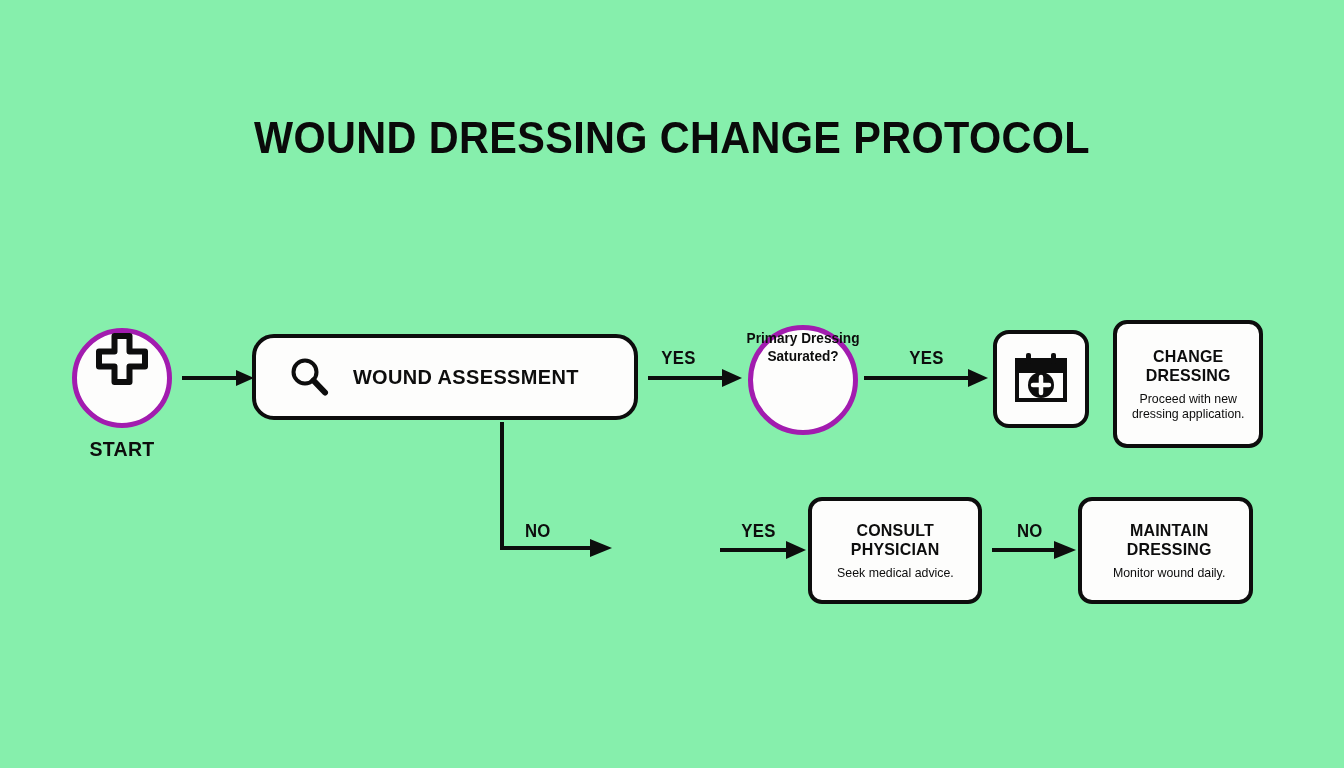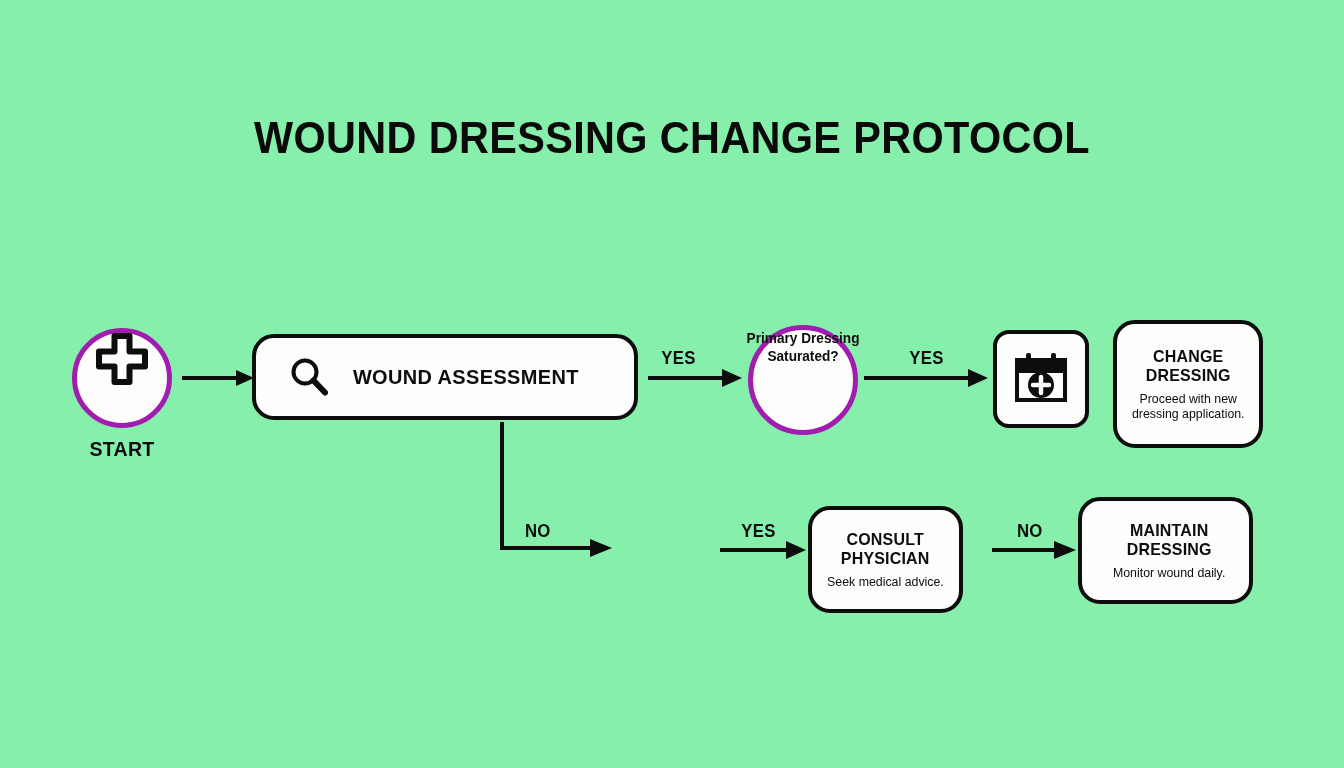--- a/index.html
+++ b/index.html
@@ -122,39 +122,39 @@
     justify-content: center;
   }
   .calendar-icon { width: 62px; height: 62px; display: block; }
 
   
   .outcome {
     flex-direction: column;
     justify-content: center;
     align-items: center;
     text-align: center;
-    border-radius: 22px;
+    border-radius: 14px;
     padding: 6px 8px;
   }
   .outcome .o-title {
     font-weight: bold;
     font-size: 17px;
     line-height: 1.12;
     letter-spacing: 0.2px;
     transform: scaleX(0.94);
   }
   .outcome .o-sub {
     font-size: 13px;
     line-height: 1.18;
     margin-top: 6px;
     transform: scaleX(0.95);
   }
 
   #change-dressing-box { left: 1113px; top: 320px; width: 150px; height: 128px; }
-  #consult-box        { left: 808px;  top: 497px; width: 155px; height: 107px; margin-top: 9px; }
+  #consult-box        { left: 808px;  top: 497px; width: 174px; height: 107px; }
   #maintain-box       { left: 1078px; top: 497px; width: 175px; height: 107px; padding-left: 15px; }
 
   
   .conn { position: absolute; }
   .edge-label {
     position: absolute;
     font-weight: bold;
     font-size: 18px;
     letter-spacing: 0.3px;
     transform: scaleX(0.93);

